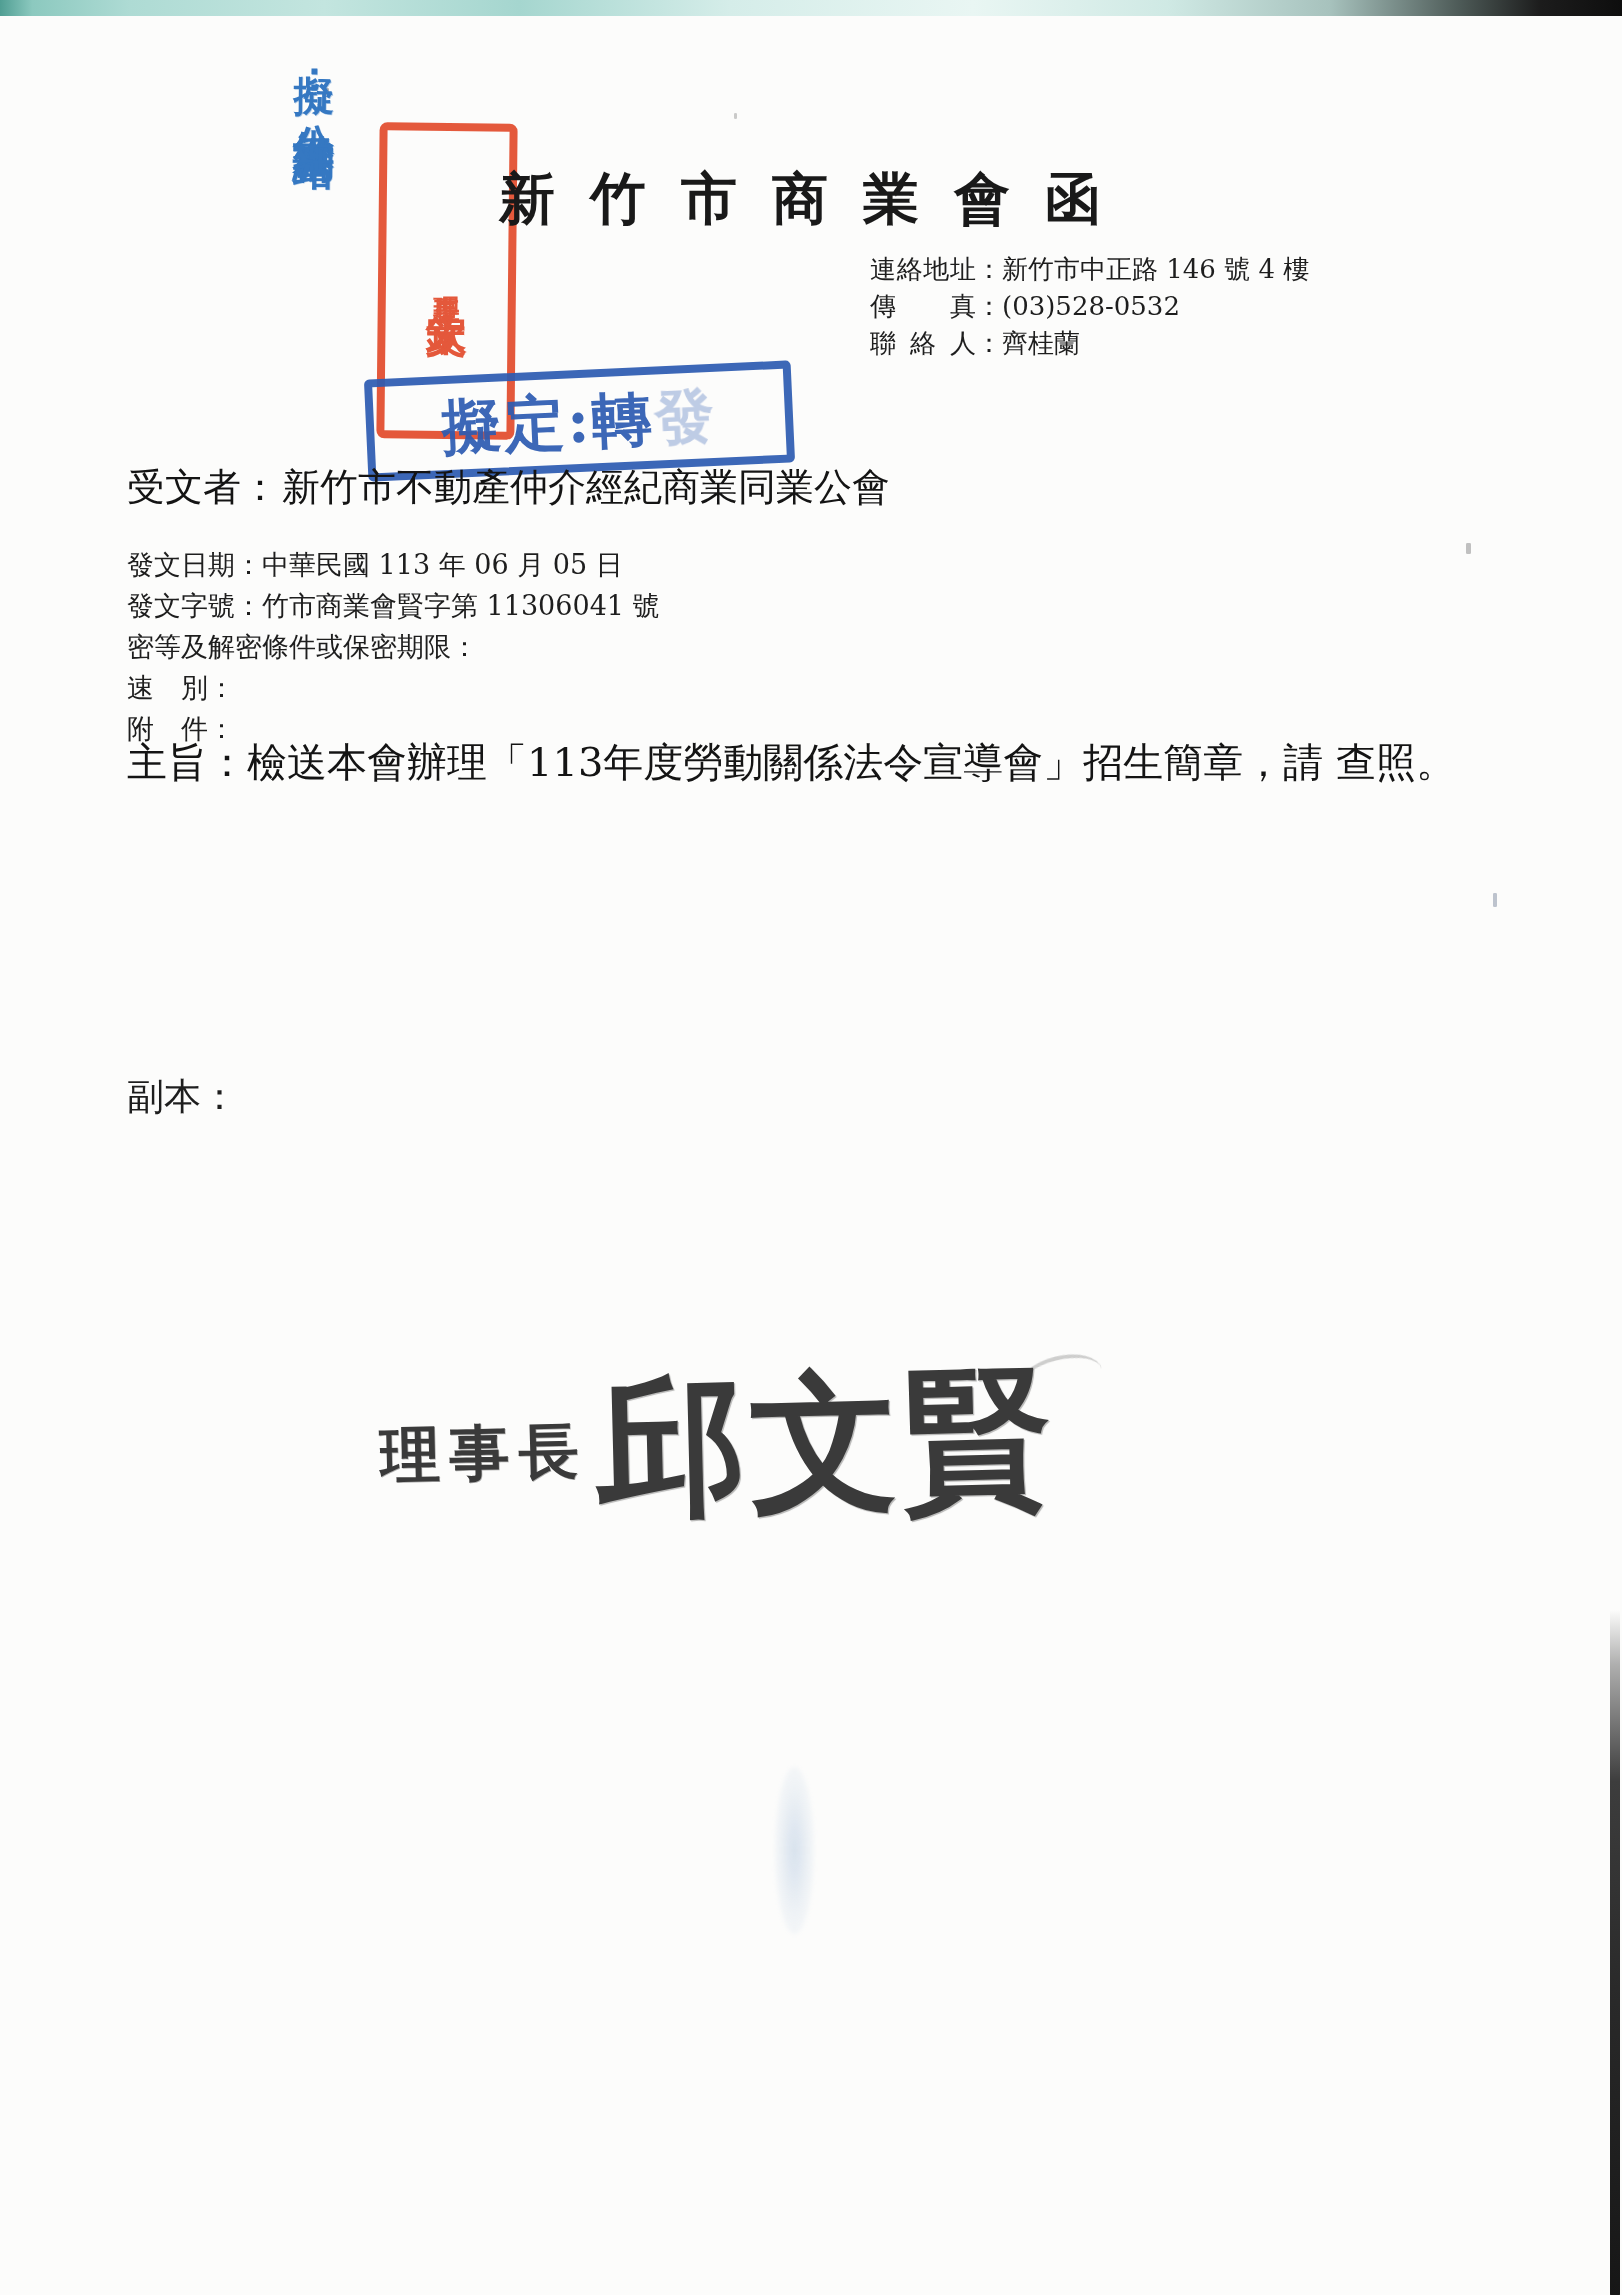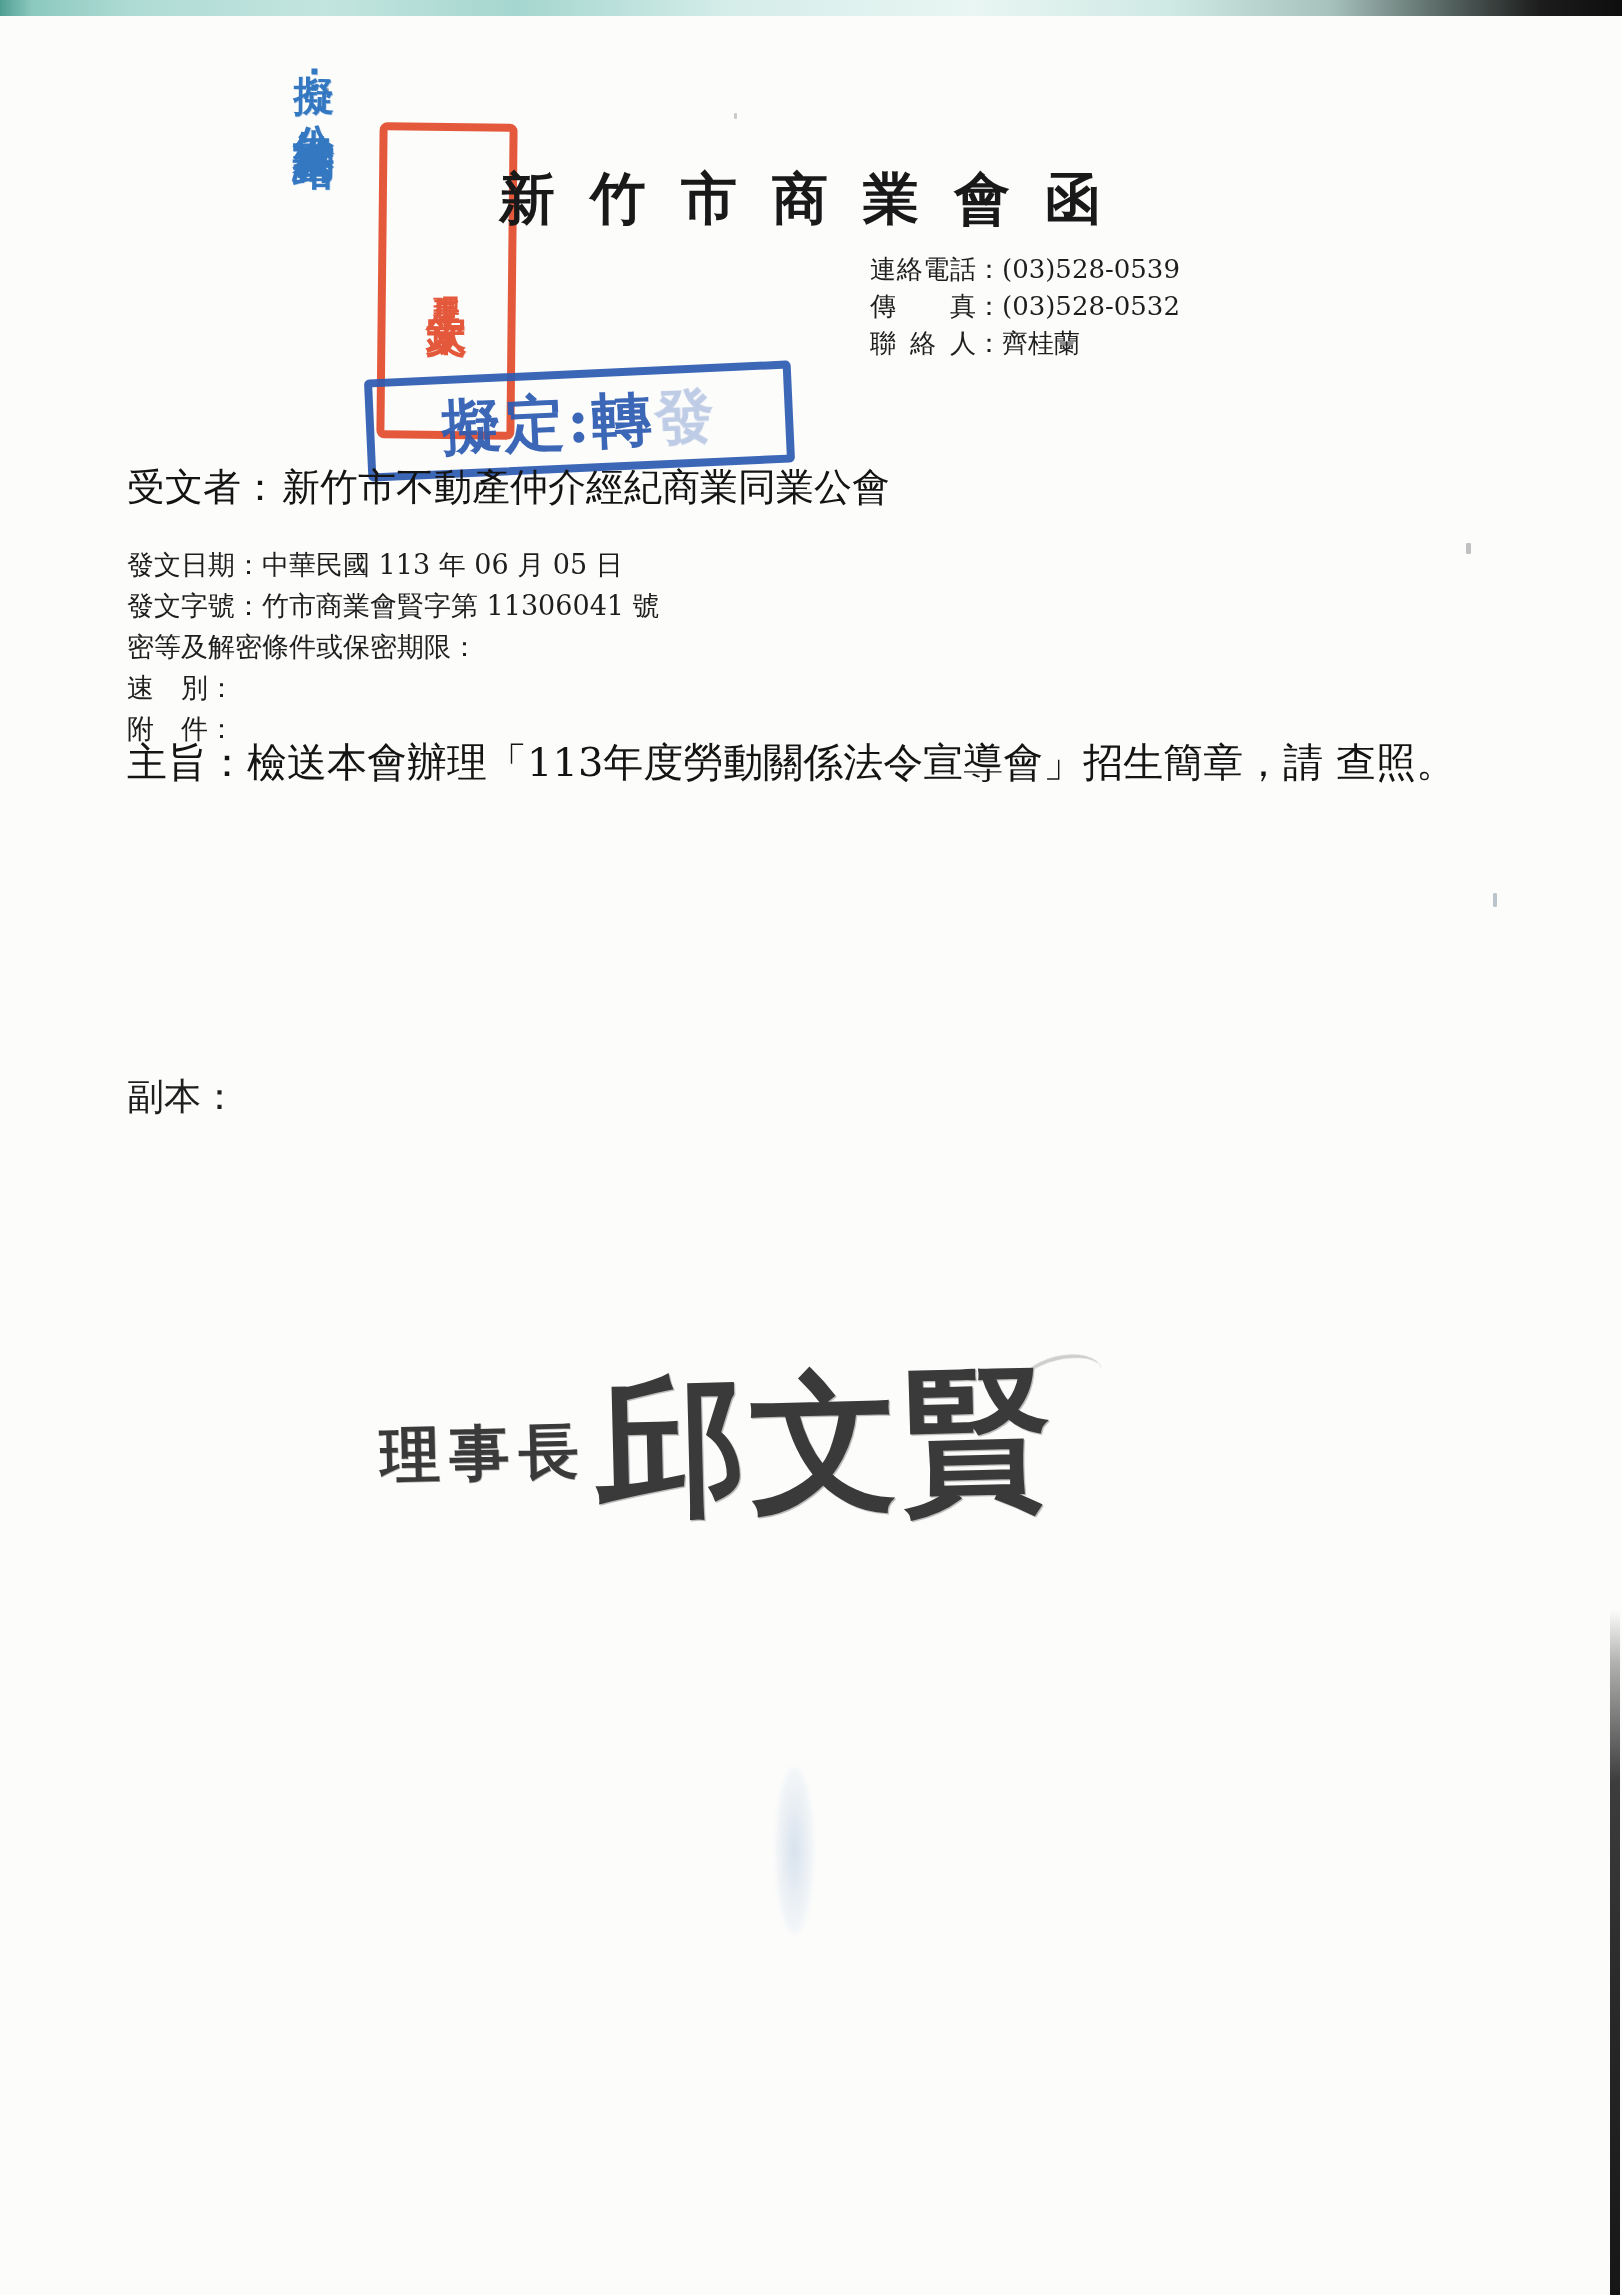--- a/index.html
+++ b/index.html
@@ -144,21 +144,21 @@
   </div>
 
   <div class="stamp-blue">
     <div class="stamp-text"><span>擬定:轉</span><span class="stamp-faint">發</span></div>
   </div>
 
   <div class="doc-title">新竹市商業會函</div>
 
   <div class="contact-block">
     <div class="contact-row">
-      <span class="contact-label">連絡電話</span><span class="colon">：</span><span>(03)528-0539</span>
+      <span class="contact-label">連絡地址</span><span class="colon">：</span><span>新竹市中正路 146 號 4 樓</span>
     </div>
     <div class="contact-row">
       <span class="contact-label">傳真</span><span class="colon">：</span><span>(03)528-0532</span>
     </div>
     <div class="contact-row">
       <span class="contact-label">聯絡人</span><span class="colon">：</span><span>齊桂蘭</span>
     </div>
   </div>
 
   <div class="recipient-line">

